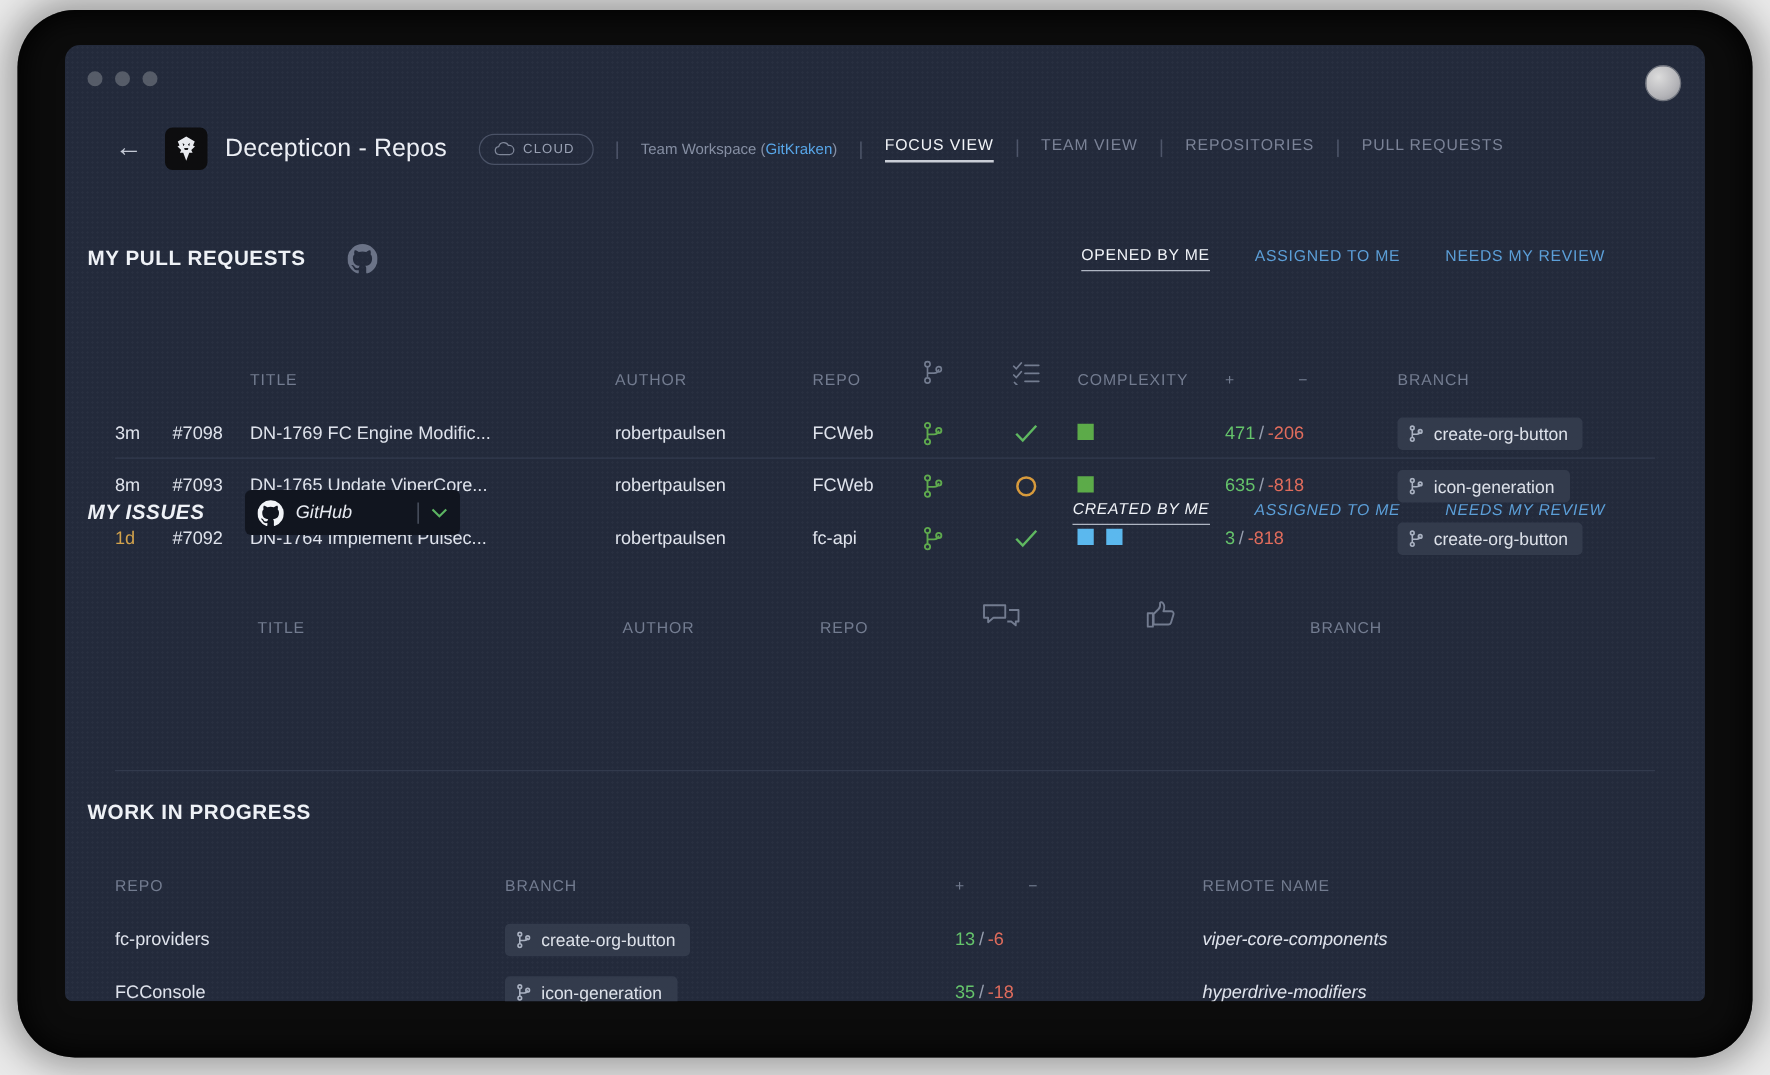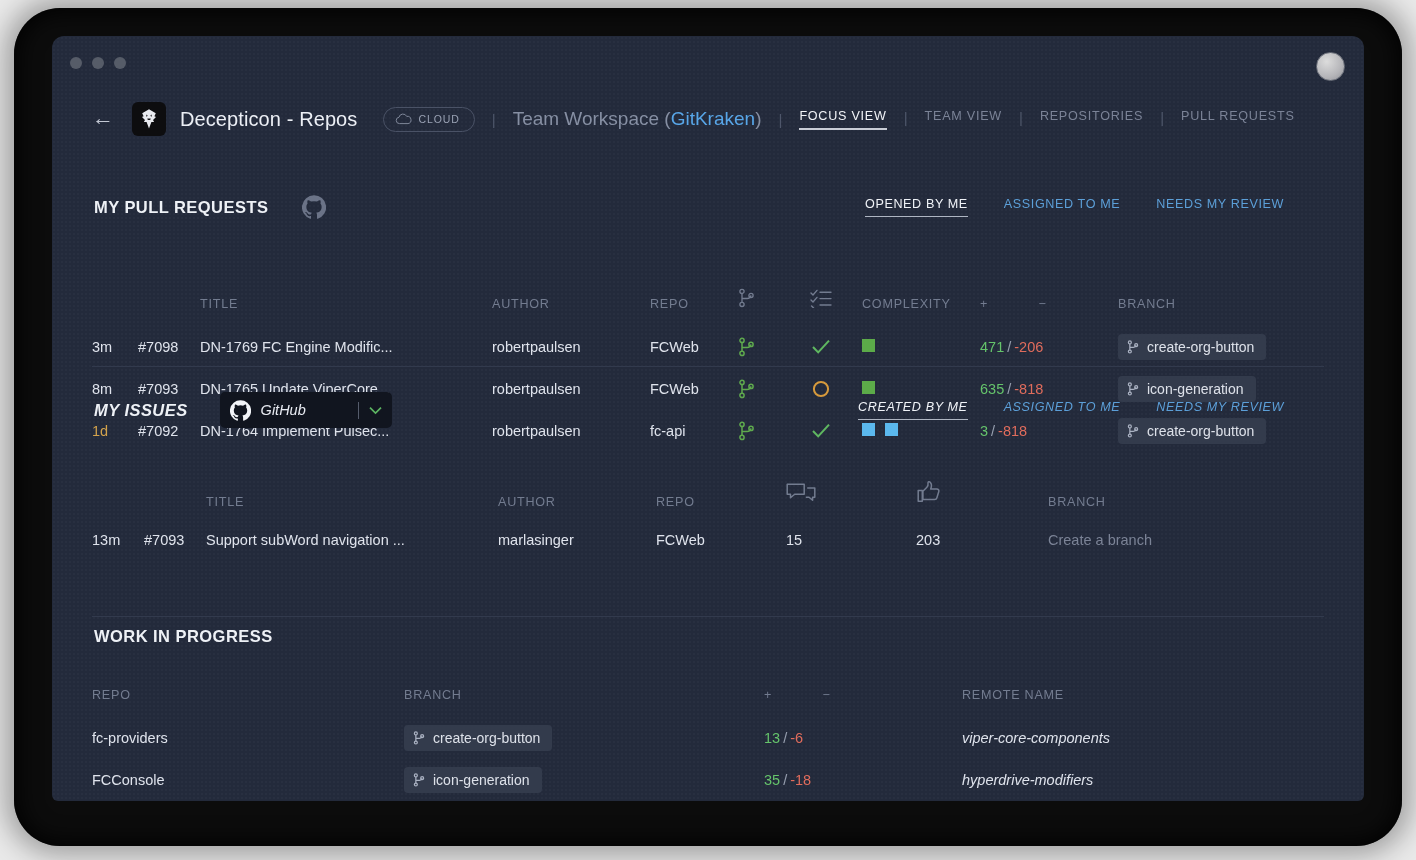--- a/index.html
+++ b/index.html
@@ -88,21 +88,21 @@
     display: flex; align-items: center; gap: 6px;
     flex: none;
   }
   .cloud-pill .lbl {
     font-size: 10.5px; letter-spacing: .9px; color: #9aa2b4;
   }
   .sep {
     color: #4e566a; font-size: 15px; margin: 0 17px; flex: none;
   }
   .ws-label {
-    font-size: 19px; color: #868fa3; white-space: nowrap; flex: none;
+    font-size: 12px; color: #868fa3; white-space: nowrap; flex: none;
   }
   .ws-label .link { color: #58a6e8; }
   .navtabs { display: flex; align-items: flex-start; flex: none; }
   .navtab {
     font-size: 12.6px; letter-spacing: .75px;
     color: #7b8397; white-space: nowrap;
     padding-bottom: 5px; cursor: pointer;
   }
   .navtab.active {
     color: #f2f4f8;
@@ -111,21 +111,21 @@
 
   
   .section { position: absolute; left: 0; width: 100%; }
   .divider {
     position: absolute; left: 40px; width: 1232px; height: 1px;
     background: #323a4d;
   }
 
   .sec-head {
     display: flex; align-items: center;
-    padding-left: 42px;
+    padding-left: 18px;
   }
   .sec-title {
     font-size: 16.5px; font-weight: bold; color: #eef1f6;
     letter-spacing: .45px; white-space: nowrap;
   }
   .gh-icon-plain { margin-left: 34px; display: flex; }
 
   .provider-select {
     margin-left: 32px;
     width: 172px; height: 36px;
@@ -136,21 +136,21 @@
   .provider-select .pname {
     margin-left: 10px; font-size: 14.5px; color: #e7eaf1; flex: 1;
   }
   .provider-select .vbar {
     width: 1px; height: 17px; background: #555c6c; margin-right: 10px;
   }
   .chev { color: #57b15c; font-size: 13px; }
 
   .filter-tabs {
     position: absolute; right: 80px;
-    display: flex; align-items: flex-start; gap: 36px;
+    display: flex; align-items: flex-end; gap: 36px;
   }
   .ftab {
     font-size: 12.6px; letter-spacing: .6px; color: #5c9fd8;
     padding-bottom: 5px; cursor: pointer; white-space: nowrap;
   }
   .ftab.active { color: #f0f3f8; border-bottom: 1px solid #aeb5c2; }
 
   
   table { border-collapse: collapse; width: 100%; }
   .tbl { position: absolute; left: 40px; width: 1232px; }
@@ -515,40 +515,28 @@
                     <path d="M2.2 10.6 h4.1 v10.7 h-4.1 z"></path>
                     <path d="M6.9 11.2 l4.0 -4.0 c1.3 -1.3 1.4 -2.6 1.1 -4.3 c-.2 -1.1 1.3 -1.6 2.2 -.6 c1.4 1.5 1.5 4.3 .5 6.7 h6.2 c1.4 0 2.3 1.2 1.9 2.5 l-1.9 6.3 c-.3 1.1 -1.2 1.8 -2.3 1.8 h-11.7 z"></path>
                   </g>
                 </svg>
               </span>
             </th>
             <th>BRANCH</th>
           </tr>
         </thead>
         <tbody>
-          <tr>
-            <td class="c-age" style="width:52px;">13m</td>
-            <td class="c-num">#7093</td>
-            <td class="c-title">Support subWord navigation ...</td>
-            <td class="c-author">marlasinger</td>
-            <td class="c-repo" style="width:130px;">FCWeb</td>
-            <td class="count" style="width:130px;">15</td>
-            <td class="count" style="width:132px;">203</td>
-            <td>
-              <span class="create-branch">Create a branch</span>
-            </td>
-          </tr>
         </tbody>
       </table>
     </div>
   </div>
 
   <div class="divider" style="top:580px;"></div>
 
-  <div class="section" style="top:578px;">
+  <div class="section" style="top:592px;">
     <div class="sec-head" style="height:44px;">
       <span class="sec-title">WORK IN PROGRESS</span>
     </div>
 
     <div class="tbl" style="position:relative; left:40px; top:30px;">
       <table>
         <thead>
           <tr>
             <th style="width:312px;">REPO</th>
             <th style="width:360px;">BRANCH</th>

